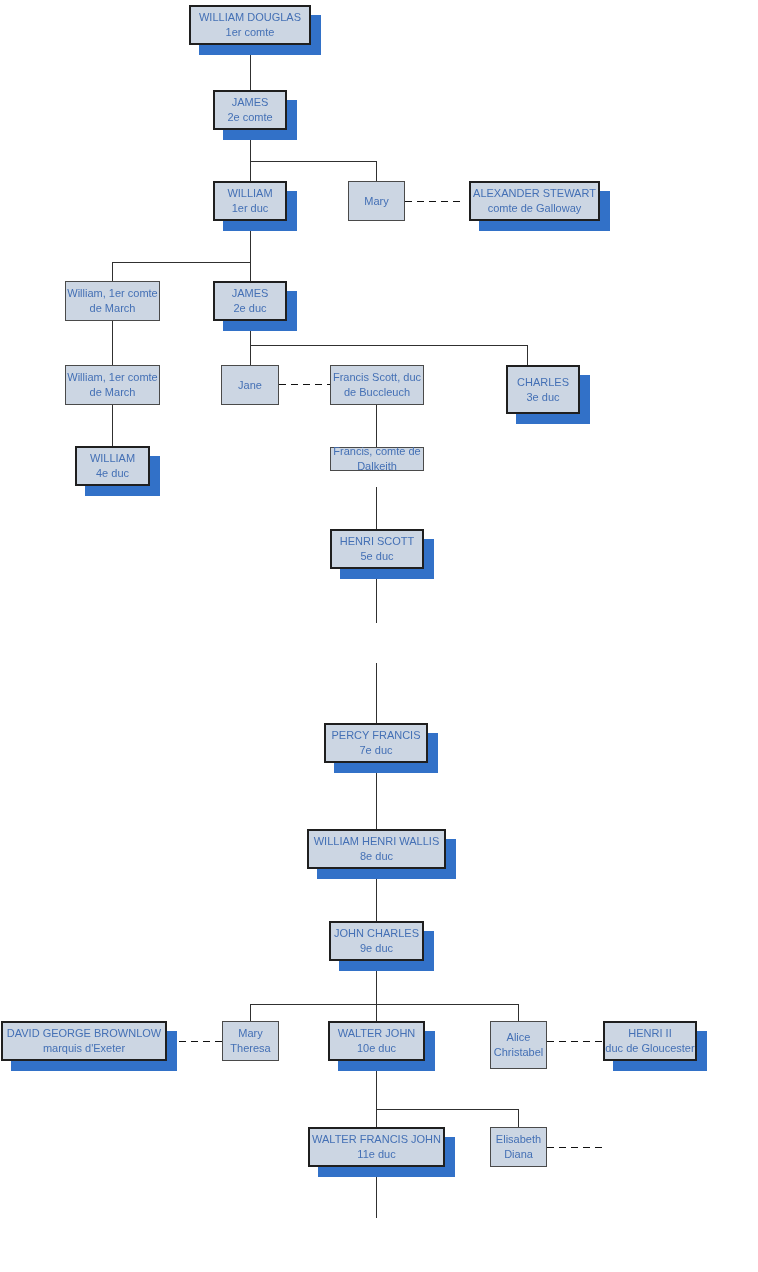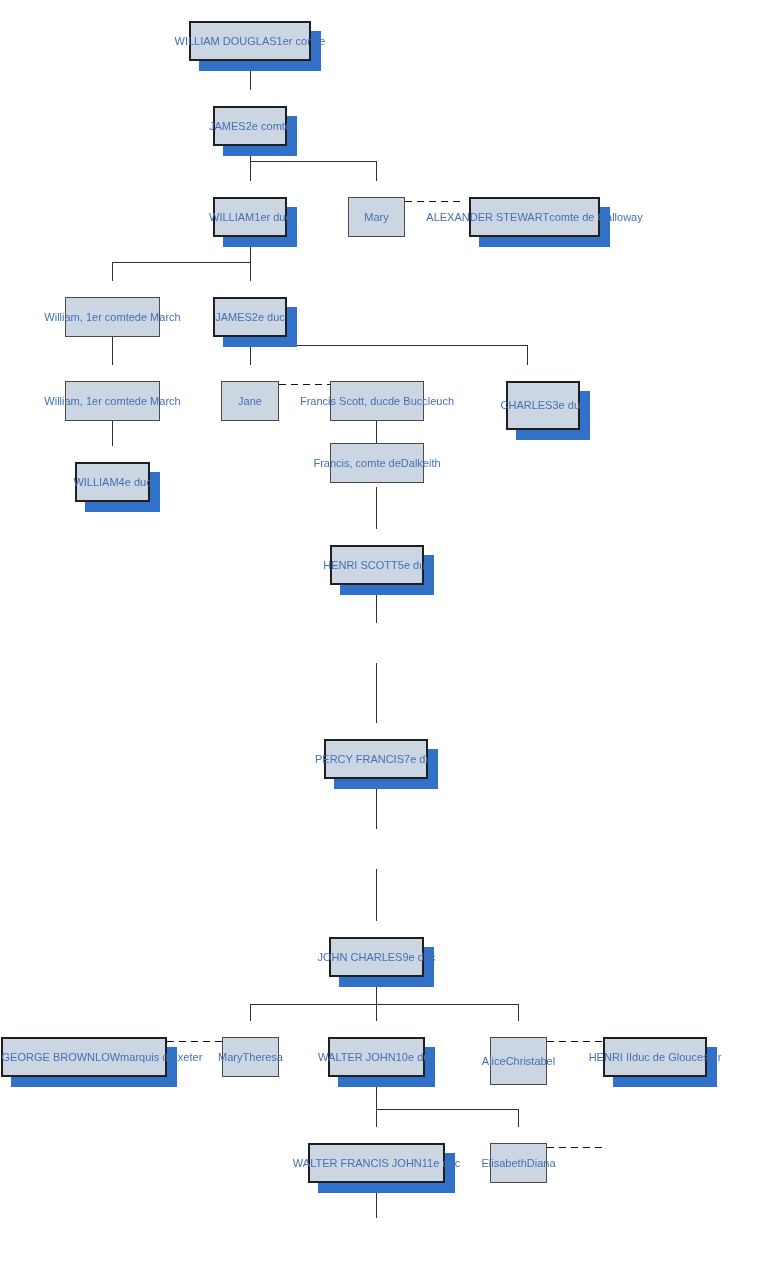--- a/index.html
+++ b/index.html
@@ -9,29 +9,28 @@
     background:#ffffff;
     font-family:"Liberation Sans", sans-serif;
     overflow:hidden;
   }
   .node{
     position:absolute;
     box-sizing:border-box;
     background:#ccd6e3;
     border:1px solid #4a4a4a;
     display:flex;
-    flex-direction:row;
+    flex-direction:column;
     justify-content:center;
     align-items:center;
     text-align:center;
     font-size:11px;
     line-height:15px;
     color:#4470b5;
     z-index:2;
-    margin-top:16px;
   }
   .node.shadow{
     border:2px solid #1f1f1f;
     box-shadow:10px 10px 0 0 #3271c8;
   }
   .node span{display:block;white-space:nowrap;}
   .vline{position:absolute;width:1px;background:#303030;z-index:1;}
   .hline{position:absolute;height:1px;background:#303030;z-index:1;}
   .dline{
     position:absolute;height:1px;z-index:1;
@@ -129,36 +128,40 @@
   <div class="node shadow" style="left:506px;top:365px;width:74px;height:49px">
     <span>CHARLES</span>
     <span>3e duc</span>
   </div>
 
   <div class="node shadow" style="left:75px;top:446px;width:75px;height:40px">
     <span>WILLIAM</span>
     <span>4e duc</span>
   </div>
 
-  <div class="node" style="left:330px;top:427px;width:94px;height:40px">
+  <div class="node" style="left:330px;top:447px;width:94px;height:24px">
     <span>Francis, comte de</span>
     <span>Dalkeith</span>
   </div>
 
   <div class="node shadow" style="left:330px;top:529px;width:94px;height:40px">
     <span>HENRI SCOTT</span>
     <span>5e duc</span>
   </div>
 
 
   <div class="node shadow" style="left:324px;top:723px;width:104px;height:40px">
     <span>PERCY FRANCIS</span>
     <span>7e duc</span>
   </div>
 
+  <div class="node shadow" style="left:307px;top:829px;width:139px;height:40px">
+    <span>WILLIAM HENRI WALLIS</span>
+    <span>8e duc</span>
+  </div>
 
   <div class="node shadow" style="left:329px;top:921px;width:95px;height:40px">
     <span>JOHN CHARLES</span>
     <span>9e duc</span>
   </div>
 
   <div class="node shadow" style="left:1px;top:1021px;width:166px;height:40px">
     <span>DAVID GEORGE BROWNLOW</span>
     <span>marquis d'Exeter</span>
   </div>
@@ -171,21 +174,21 @@
   <div class="node shadow" style="left:328px;top:1021px;width:97px;height:40px">
     <span>WALTER JOHN</span>
     <span>10e duc</span>
   </div>
 
   <div class="node" style="left:490px;top:1021px;width:57px;height:48px">
     <span>Alice</span>
     <span>Christabel</span>
   </div>
 
-  <div class="node shadow" style="left:603px;top:1021px;width:104px;height:40px">
+  <div class="node shadow" style="left:603px;top:1021px;width:94px;height:40px">
     <span>HENRI II</span>
     <span>duc de Gloucester</span>
   </div>
 
   <div class="node shadow" style="left:308px;top:1127px;width:137px;height:40px">
     <span>WALTER FRANCIS JOHN</span>
     <span>11e duc</span>
   </div>
 
   <div class="node" style="left:490px;top:1127px;width:57px;height:40px">

